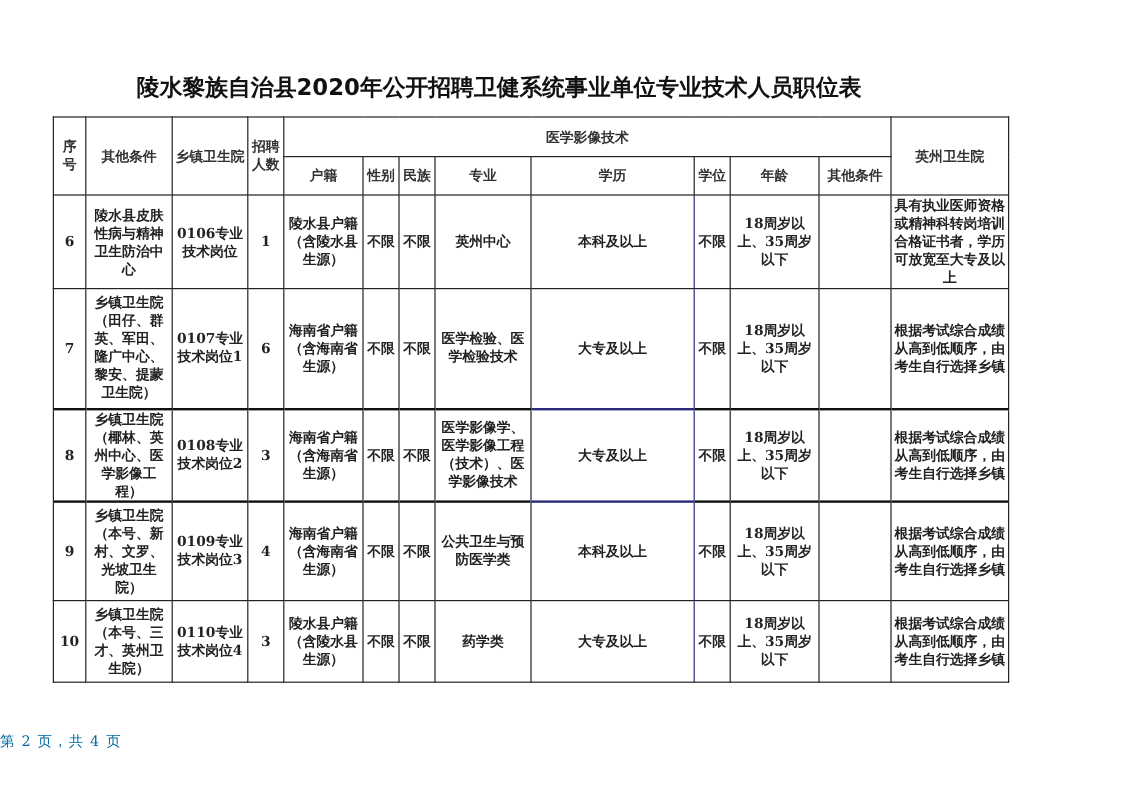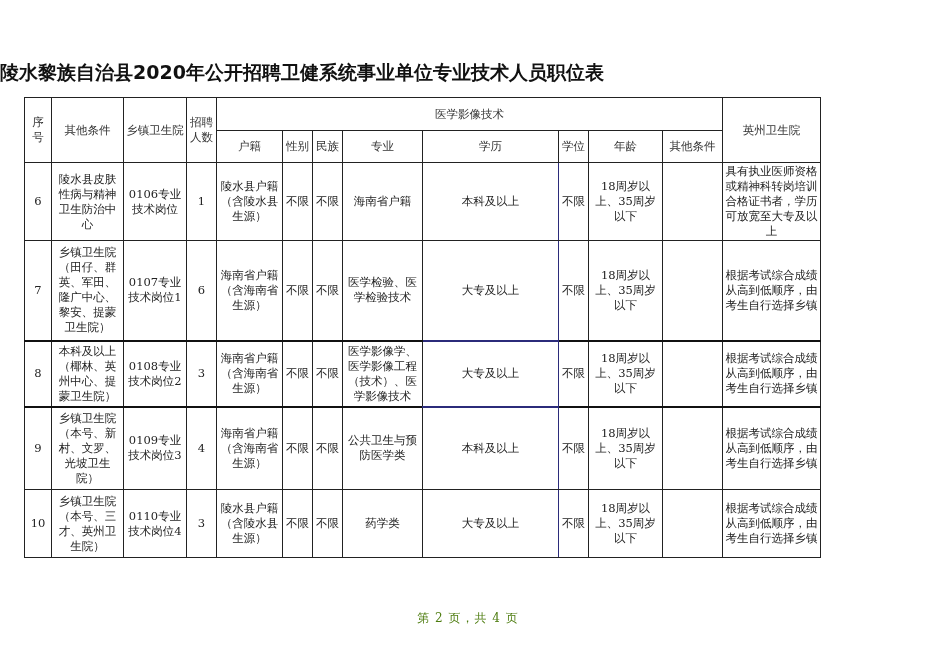--- a/index.html
+++ b/index.html
@@ -1,30 +1,30 @@
 <!DOCTYPE html>
 <html><head>
 <meta charset="utf-8">
 <style>
   html, body { margin: 0; padding: 0; background: #ffffff; }
   body { width: 936px; height: 662px; position: relative; overflow: hidden;
          font-family: "DejaVu Serif", "Liberation Serif", serif; color: #222; }
-  .title { position: absolute; left: 0; width: 812px; top: 60px; text-align: left;
+  .title { position: absolute; left: 0; width: 812px; top: 60px; text-align: center;
            font-family: "DejaVu Sans", "Liberation Sans", sans-serif; font-weight: bold;
-           font-size: 19px; color: #111; letter-spacing: 0px; }
-  table.grid { position: absolute; left: 24px; top: 97px; border-collapse: collapse;
-               table-layout: fixed; font-size: 11.5px; line-height: 15px; }
+           font-size: 19px; color: #111; letter-spacing: 0px; padding-left: 10px; }
+  table.grid { position: absolute; left: 44px; top: 97px; border-collapse: collapse;
+               table-layout: fixed; font-size: 11.5px; line-height: 15px; font-weight: bold; }
   table.grid td { border: 1px solid #222; padding: 0 2px; text-align: center;
                   vertical-align: middle; overflow: hidden; word-break: break-all; }
   td.left { text-align: left; }
   td.edu { border-left: 1px solid #2b2b7a !important; border-right: 1px solid #2b2b7a !important; }
   tr.thick-top td { border-top: 2px solid #111; }
   .hdr { color: #333; }
-  .footer { position: absolute; top: 610px; left: 0; width: 936px; text-align: center;
-            font-size: 12px; color: #4d7c0f; letter-spacing: 1px; }
+  .footer { position: absolute; top: 610px; left: 0; width: 936px; text-align: left;
+            font-size: 12px; color: #0369a1; letter-spacing: 1px; }
 </style>
 </head>
 <body>
 
 <div class="title">陵水黎族自治县2020年公开招聘卫健系统事业单位专业技术人员职位表</div>
 
 <table class="grid">
   <colgroup>
     <col style="width:27px">
       <col style="width:72px">
@@ -61,21 +61,21 @@
   </tr>
 
   <tr style="height:78px">
     <td>6</td>
     <td>陵水县皮肤性病与精神卫生防治中心</td>
     <td>0106专业技术岗位</td>
     <td>1</td>
     <td>陵水县户籍（含陵水县生源）</td>
     <td>不限</td>
     <td>不限</td>
-    <td>海南省户籍</td>
+    <td>英州中心</td>
     <td class="edu">本科及以上</td>
     <td>不限</td>
     <td>18周岁以上、35周岁以下</td>
     <td></td>
     <td class="left">具有执业医师资格或精神科转岗培训合格证书者，学历可放宽至大专及以上</td>
   </tr>
 
   <tr style="height:100px">
     <td>7</td>
     <td>乡镇卫生院（田仔、群英、军田、隆广中心、黎安、提蒙卫生院）</td>
@@ -87,21 +87,21 @@
     <td>医学检验、医学检验技术</td>
     <td class="edu">大专及以上</td>
     <td>不限</td>
     <td>18周岁以上、35周岁以下</td>
     <td></td>
     <td class="left">根据考试综合成绩从高到低顺序，由考生自行选择乡镇</td>
   </tr>
 
   <tr class="thick-top" style="height:66px">
     <td>8</td>
-    <td>本科及以上（椰林、英州中心、提蒙卫生院）</td>
+    <td>乡镇卫生院（椰林、英州中心、医学影像工程）</td>
     <td>0108专业技术岗位2</td>
     <td>3</td>
     <td>海南省户籍（含海南省生源）</td>
     <td>不限</td>
     <td>不限</td>
     <td>医学影像学、医学影像工程（技术）、医学影像技术</td>
     <td class="edu" style="border-top:2px solid #2b2b7a;border-bottom:2px solid #2b2b7a;">大专及以上</td>
     <td>不限</td>
     <td>18周岁以上、35周岁以下</td>
     <td></td>

